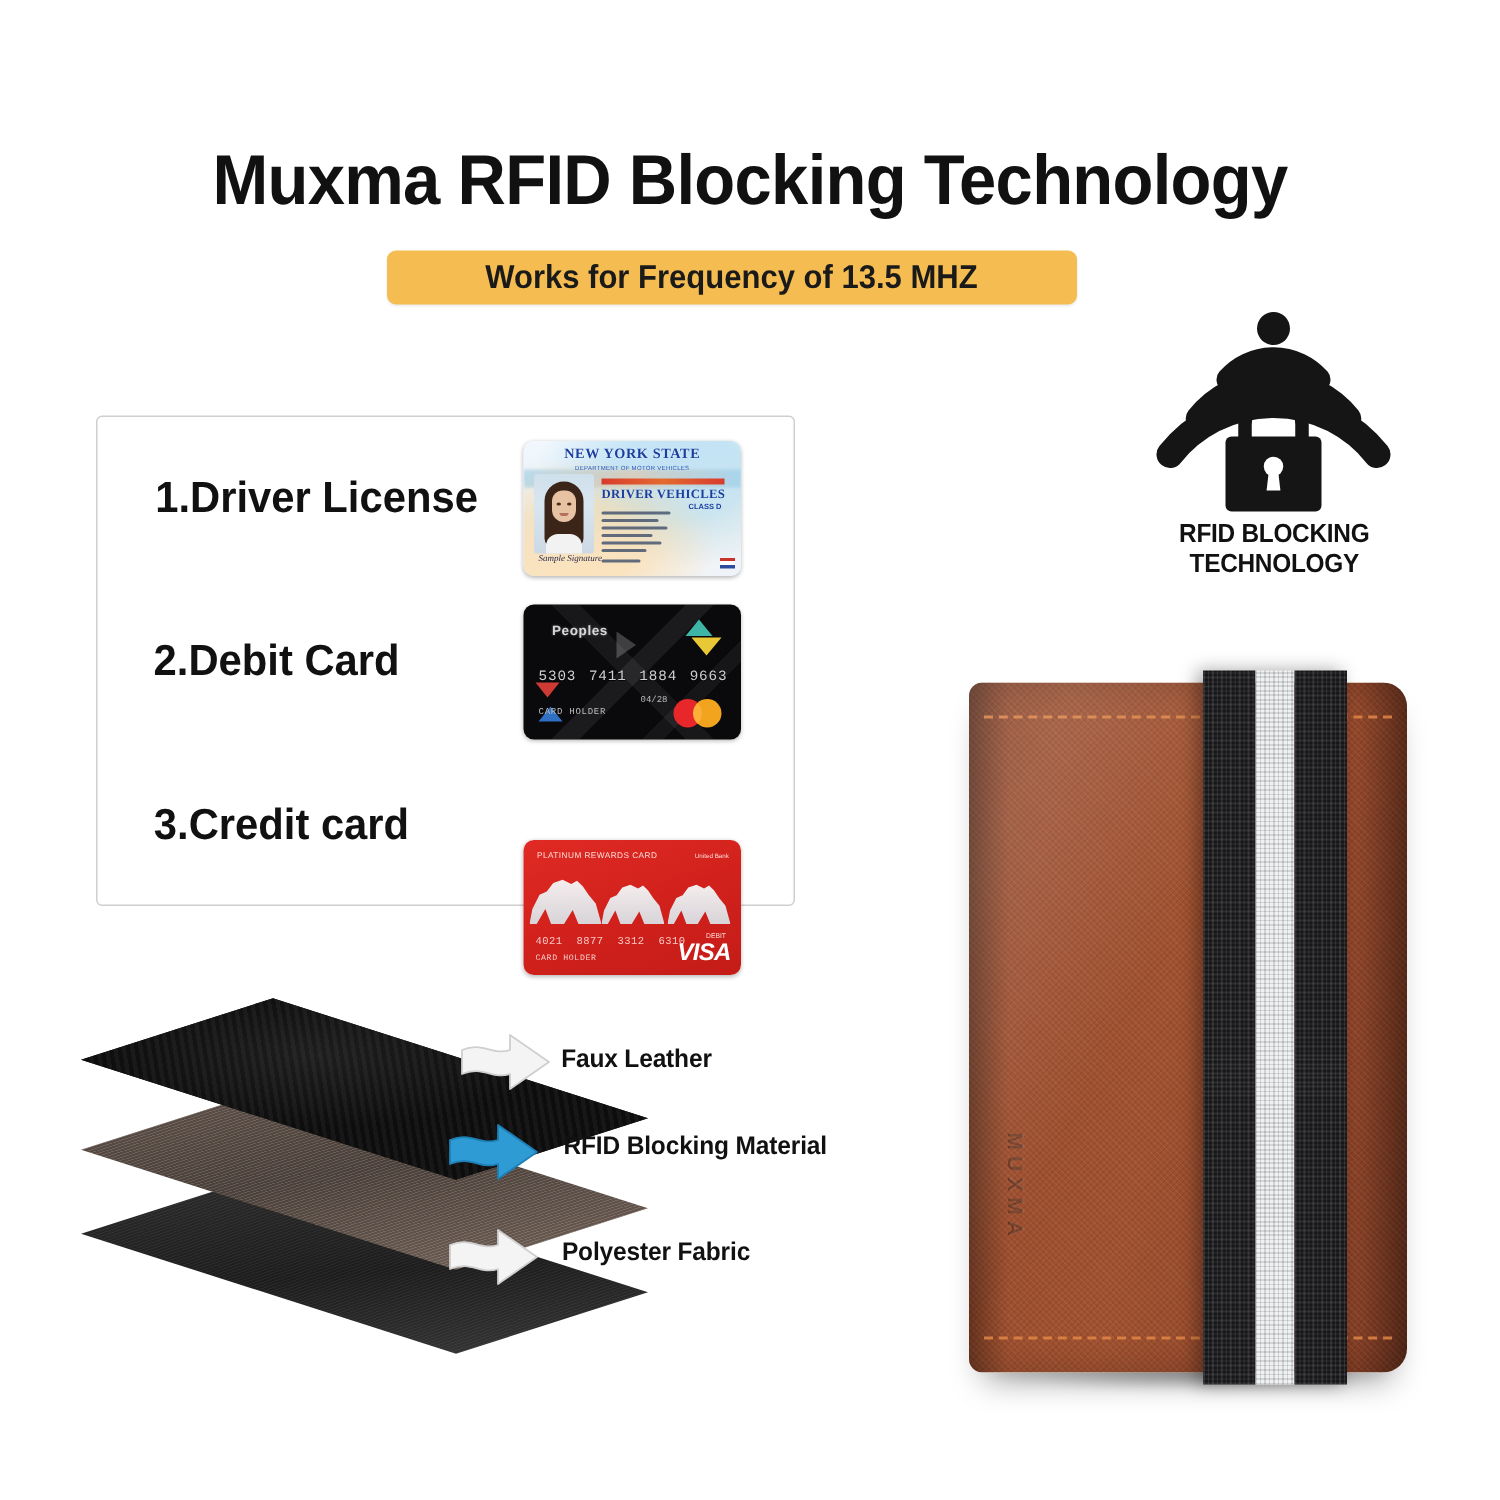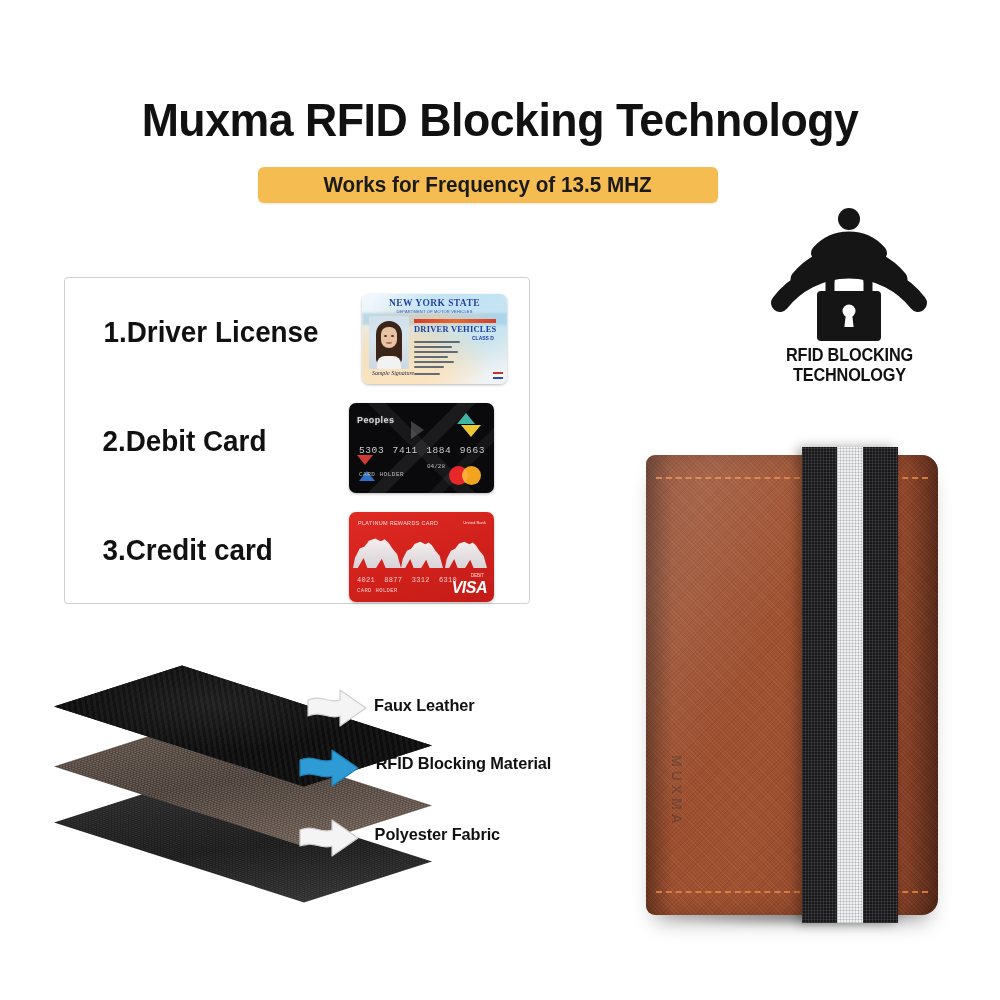--- a/index.html
+++ b/index.html
@@ -55,21 +55,20 @@
     width:145px;height:90px;border-radius:7px;overflow:hidden;
     box-shadow:0 1px 3px rgba(0,0,0,.28);
   }
 
   
   .dl{
     background:
       radial-gradient(ellipse at 25% 78%, rgba(255,214,150,.55) 0 26%, transparent 60%),
       radial-gradient(ellipse at 72% 25%, rgba(160,215,240,.50) 0 30%, transparent 65%),
       linear-gradient(160deg,#f2f8fd 0%,#e6f0fa 35%,#f6f2ee 70%,#eef4fb 100%);
-    margin-left: 13px;
   }
   .dl .dl-state{
     position:absolute;left:8px;top:4px;width:129px;text-align:center;
     font-size:9.5px;font-weight:700;letter-spacing:.4px;
     color:#1b3fa0;font-family:"Liberation Serif",serif;
     text-shadow:0 0 1px rgba(255,255,255,.8);
   }
   .dl .dl-sub{
     position:absolute;left:8px;top:15px;width:129px;text-align:center;
     font-size:4px;color:#2b56b8;letter-spacing:.2px;
@@ -112,21 +111,21 @@
   
   .debit{background:#0a0a0c;}
   .debit .dg{
     position:absolute;left:0;top:0;width:145px;height:90px;
     background:
       linear-gradient(135deg,transparent 46%,rgba(255,255,255,.07) 46% 54%,transparent 54%),
       linear-gradient(45deg,transparent 46%,rgba(255,255,255,.06) 46% 54%,transparent 54%),
       linear-gradient(135deg,transparent 72%,rgba(255,255,255,.05) 72% 78%,transparent 78%);
   }
   .debit .brand{
-    position:absolute;left:8px;top:12px;
+    position:absolute;left:19px;top:12px;
     font-size:9px;font-weight:700;color:#d8d8d8;letter-spacing:.4px;
     text-shadow:0 0 2px rgba(255,255,255,.3);
   }
   .debit .play{
     position:absolute;left:62px;top:18px;
     border-left:13px solid rgba(255,255,255,.22);
     border-top:9px solid transparent;border-bottom:9px solid transparent;
     width:0;height:0;
   }
   .debit .cyan{position:absolute;left:108px;top:10px;border-left:9px solid transparent;border-right:9px solid transparent;border-bottom:11px solid #3fb5a8;width:0;height:0;}
@@ -139,21 +138,21 @@
     font-size:9.5px;letter-spacing:.6px;color:#cfcfcf;
     font-family:"Liberation Mono",monospace;
     text-shadow:0 1px 0 rgba(0,0,0,.8);
   }
   .debit .nm{position:absolute;left:10px;top:68px;font-size:6px;color:#bdbdbd;letter-spacing:.5px;font-family:"Liberation Mono",monospace;}
   .debit .ex{position:absolute;left:78px;top:60px;font-size:6px;color:#bdbdbd;font-family:"Liberation Mono",monospace;}
   .debit .mcL{position:absolute;right:26px;bottom:8px;width:19px;height:19px;border-radius:50%;background:#e8272a;}
   .debit .mcR{position:absolute;right:13px;bottom:8px;width:19px;height:19px;border-radius:50%;background:#f2a013;mix-blend-mode:screen;}
 
   
-  .credit{background:linear-gradient(160deg,#e02a24 0%,#d2211c 50%,#c41c18 100%);}
+  .credit{background:linear-gradient(160deg,#e02a24 0%,#d2211c 50%,#c41c18 100%);margin-top:48px;}
   .credit .ctop{position:absolute;left:9px;top:8px;font-size:5.5px;color:#ffd9d6;letter-spacing:.3px;}
   .credit .cbank{position:absolute;right:8px;top:8px;width:24px;text-align:right;font-size:4.2px;color:#ffd9d6;line-height:5px;}
   .credit .horse{
     position:absolute;bottom:34px;
     background:linear-gradient(180deg,#fdfdfd,#d8dde2);
     clip-path:polygon(4% 72%,14% 46%,24% 40%,33% 24%,46% 18%,58% 26%,66% 20%,74% 30%,82% 46%,92% 62%,100% 100%,68% 100%,60% 74%,48% 100%,30% 100%,22% 72%,10% 100%,0 100%);
     opacity:.95;
   }
   .credit .h1{left:4px;width:48px;height:36px;}
   .credit .h2{left:52px;width:42px;height:32px;}

